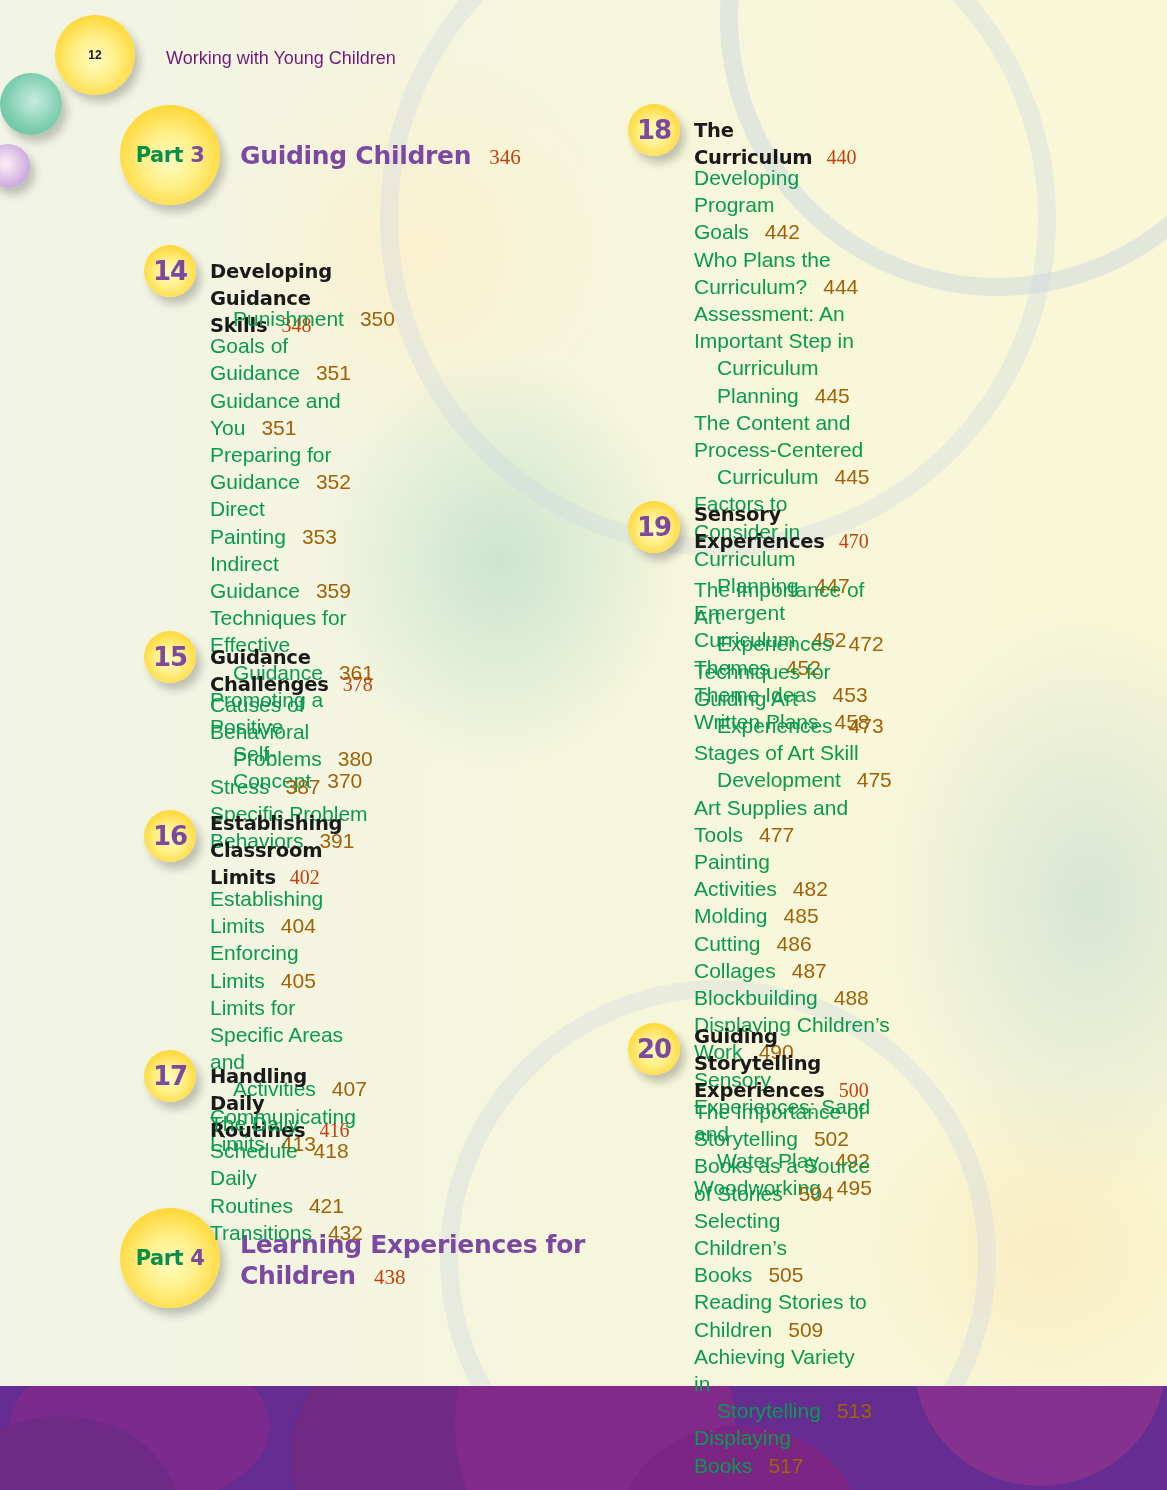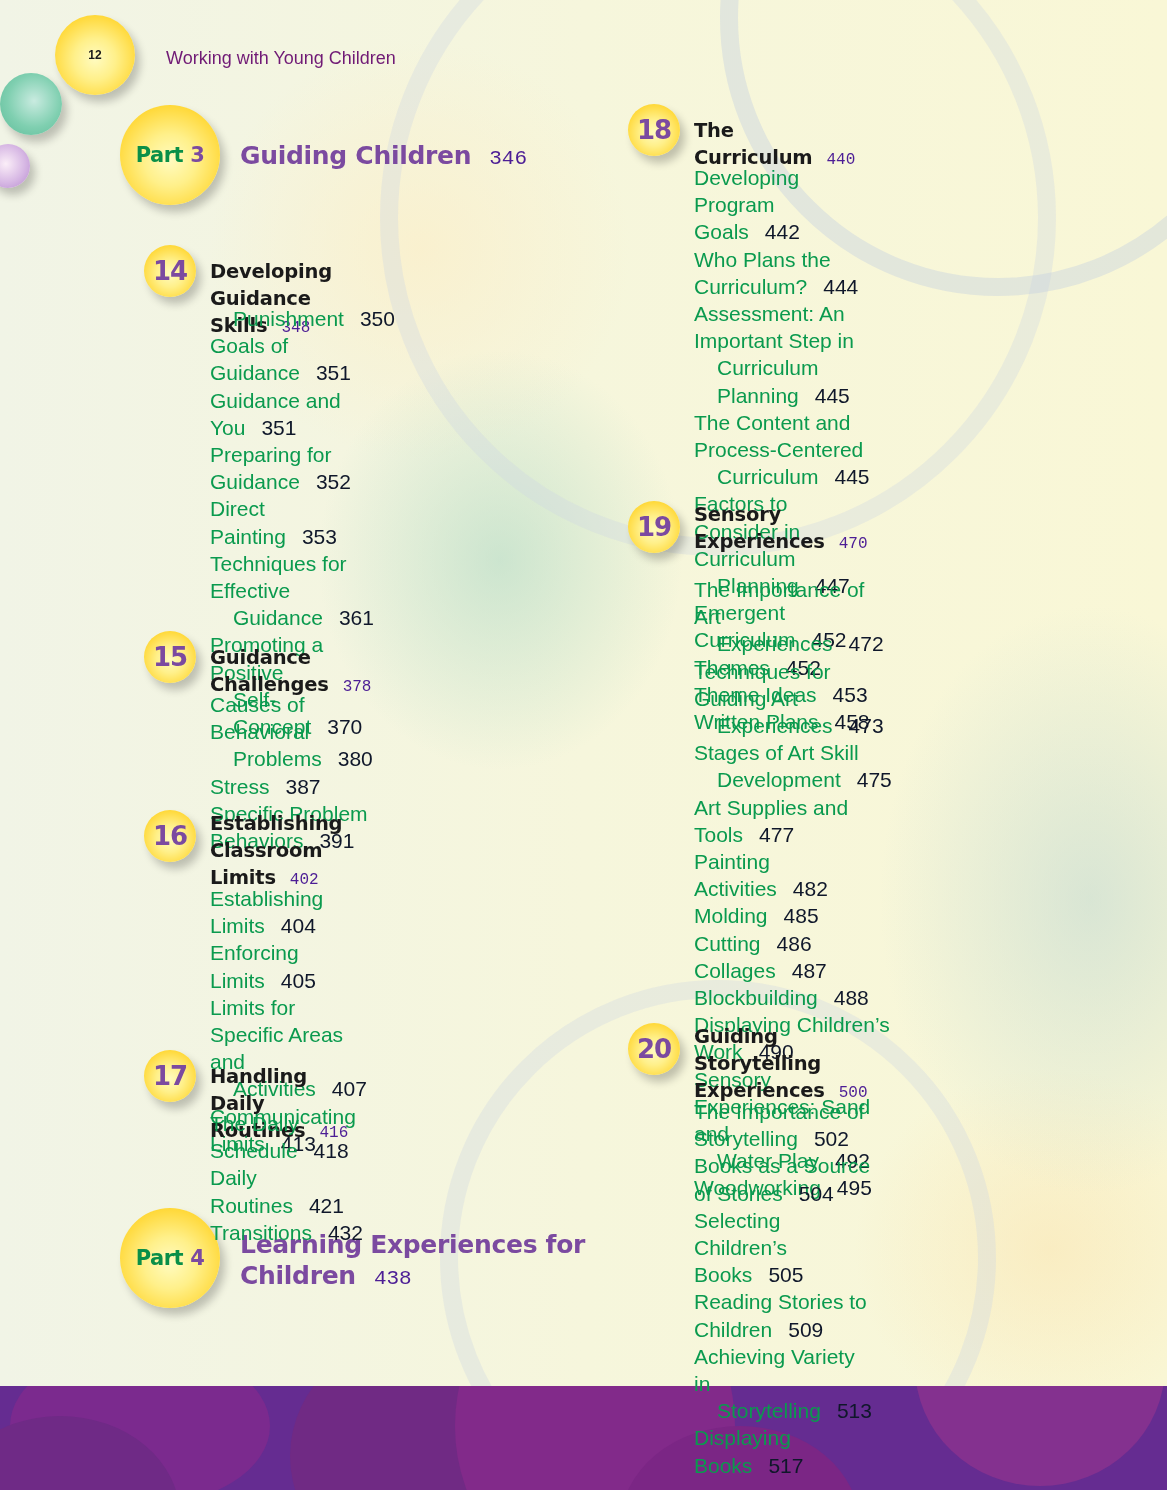--- a/index.html
+++ b/index.html
@@ -23,30 +23,30 @@
   .gold { background:radial-gradient(circle at 50% 55%, #fffbc0 0%, #fff08a 35%, #ffd42a 80%, #f7c416 100%); }
   .teal { background:radial-gradient(circle at 55% 45%, #c9ebe0 0%, #7fcfb0 55%, #5cbb98 100%); }
   .lilac { background:radial-gradient(circle at 45% 45%, #fbeef8 0%, #d7b8e4 55%, #b689cf 100%); }
   .pagenum { position:absolute; left:55px; top:15px; width:80px; height:80px; display:flex; align-items:center; justify-content:center; font-weight:bold; font-size:12px; color:#1a1a1a; }
   .runhead { position:absolute; left:166px; top:48px; font-size:18px; color:#701a75; }
   .part-ball { width:100px; height:100px; display:flex; align-items:center; justify-content:center;
     font-family:"DejaVu Sans", sans-serif; font-weight:bold; font-size:21px; letter-spacing:-0.5px; }
   .part-word { color:#0a8f48; }
   .part-num { color:#7b4aa0; margin-left:7px; }
   .part-title { position:absolute; font-family:"DejaVu Sans", sans-serif; font-weight:bold; font-size:25px; color:#7b4aa0; line-height:31px; letter-spacing:-0.3px; }
-  .pg { font-family:Liberation Mono, monospace; font-weight:normal; font-size:21px; color:#4c1d95; margin-left:18px; letter-spacing:0; }
+  .pg { font-family:Liberation Serif, serif; font-weight:normal; font-size:21px; color:#c2410c; margin-left:18px; letter-spacing:0; }
   .chap { position:absolute; }
   .chap-ball { position:absolute; left:0; top:0; width:52px; height:52px; display:flex; align-items:center; justify-content:center;
     font-family:"DejaVu Sans", sans-serif; font-weight:bold; font-size:26px; color:#7b4aa0; letter-spacing:-1px; }
   .chap-title { position:absolute; left:66px; font-family:"DejaVu Sans", sans-serif; font-weight:bold; font-size:19.5px; color:#1a1a1a; line-height:27px; letter-spacing:-0.2px; }
-  .chap-title .pg { font-size:16px; margin-left:14px; }
+  .chap-title .pg { font-size:20px; margin-left:14px; }
   .sections { position:absolute; left:66px; margin:0; padding:0; list-style:none; }
   .sections li { font-size:21px; line-height:27.2px; color:#0a9a4e; }
   .sections li .cont { display:block; padding-left:23px; }
-  .sections li .num { color:#0f172a; margin-left:16px;text-align:right; }
+  .sections li .num { color:#a16207; margin-left:16px;text-align:right; }
 </style>
 </head>
 <body>
 
 <div class="bg">
   <div class="ring" style="left:380px; top:-120px; width:640px; height:640px;"></div>
   <div class="ring" style="left:440px; top:980px; width:520px; height:520px;"></div>
   <div class="ring" style="left:720px; top:-260px; width:520px; height:520px; border-color:rgba(200,210,225,0.45);"></div>
 </div>
 
@@ -87,20 +87,21 @@
       <div class="ball gold chap-ball">14</div>
       <div class="chap-title" style="top: 13px;">
         <div><span>Developing Guidance Skills</span><span class="pg">348</span></div>
       </div>
       <ul class="sections" style="top: 60px;">
         <li><span class="cont"><span class="">Punishment</span><span class="num">350</span></span></li>
         <li><span>Goals of Guidance</span><span class="num">351</span></li>
         <li><span>Guidance and You</span><span class="num">351</span></li>
         <li><span>Preparing for Guidance</span><span class="num">352</span></li>
         <li><span>Direct Painting</span><span class="num">353</span></li>
+        <li><span>Indirect Guidance</span><span class="num">359</span></li>
         <li><span>Techniques for Effective</span><span class="cont"><span class="">Guidance</span><span class="num">361</span></span></li>
         <li><span>Promoting a Positive</span><span class="cont"><span class="">Self-Concept</span><span class="num">370</span></span></li>
       </ul>
     </div>
     <div class="chap" style="left: 144px; top: 631px;">
       <div class="ball gold chap-ball">15</div>
       <div class="chap-title" style="top: 13px;">
         <div><span>Guidance Challenges</span><span class="pg">378</span></div>
       </div>
       <ul class="sections" style="top: 60px;">

